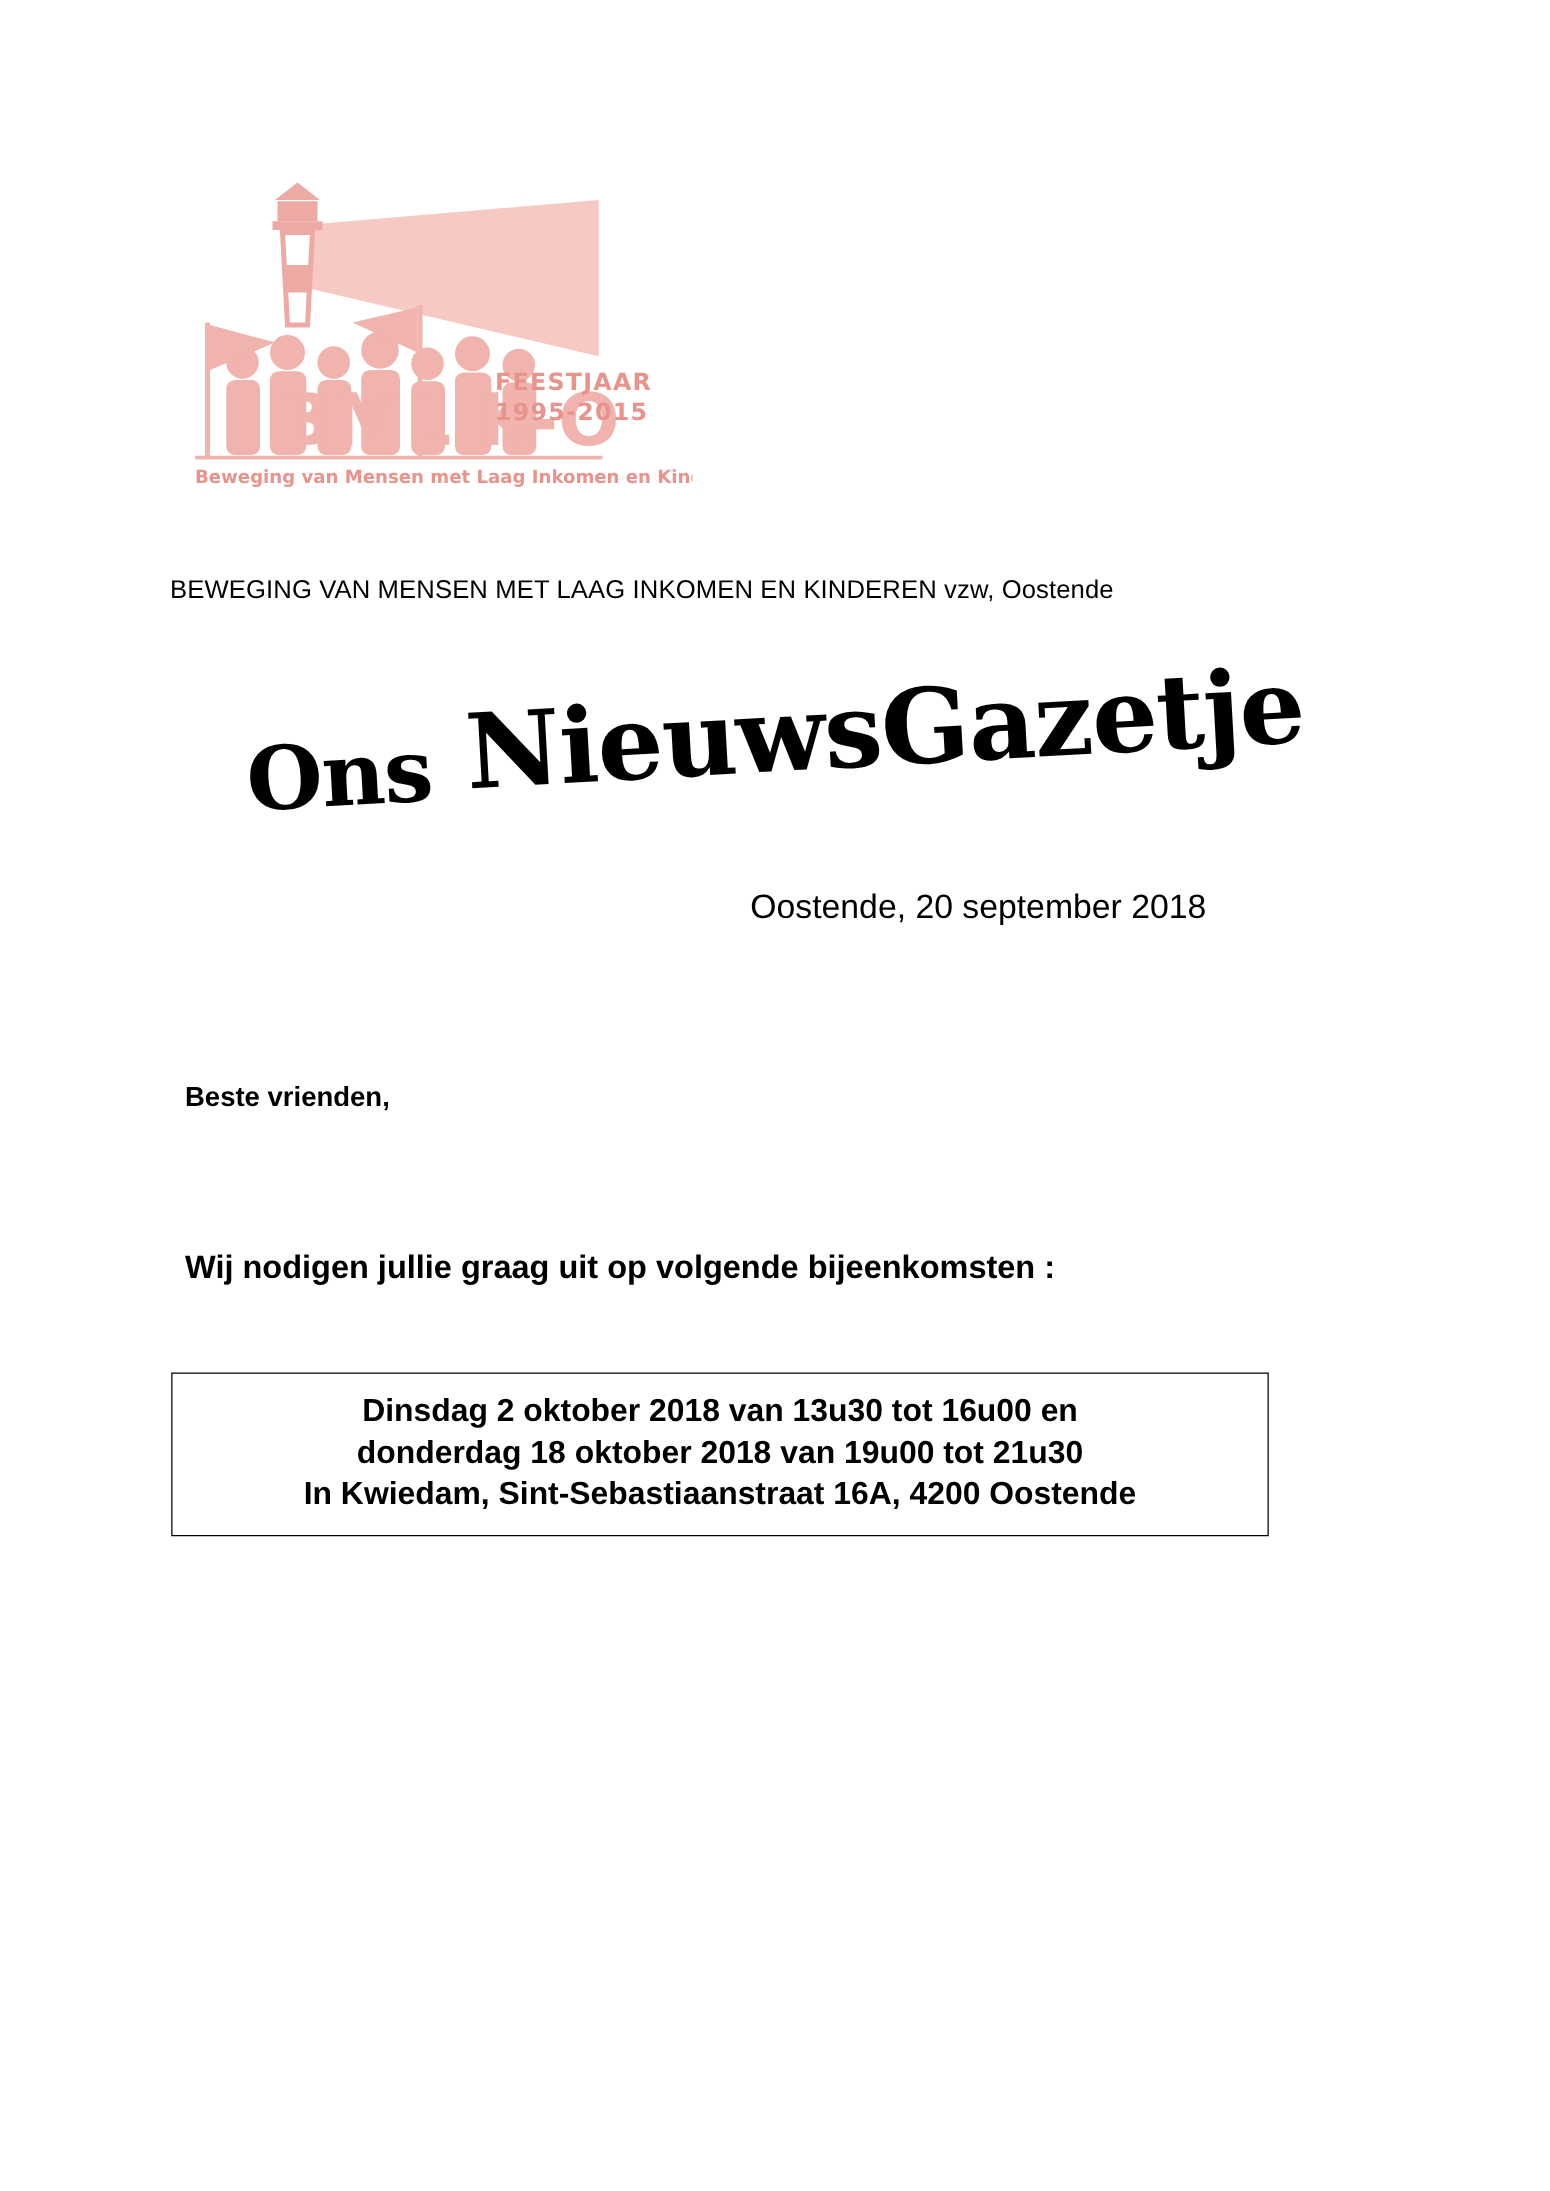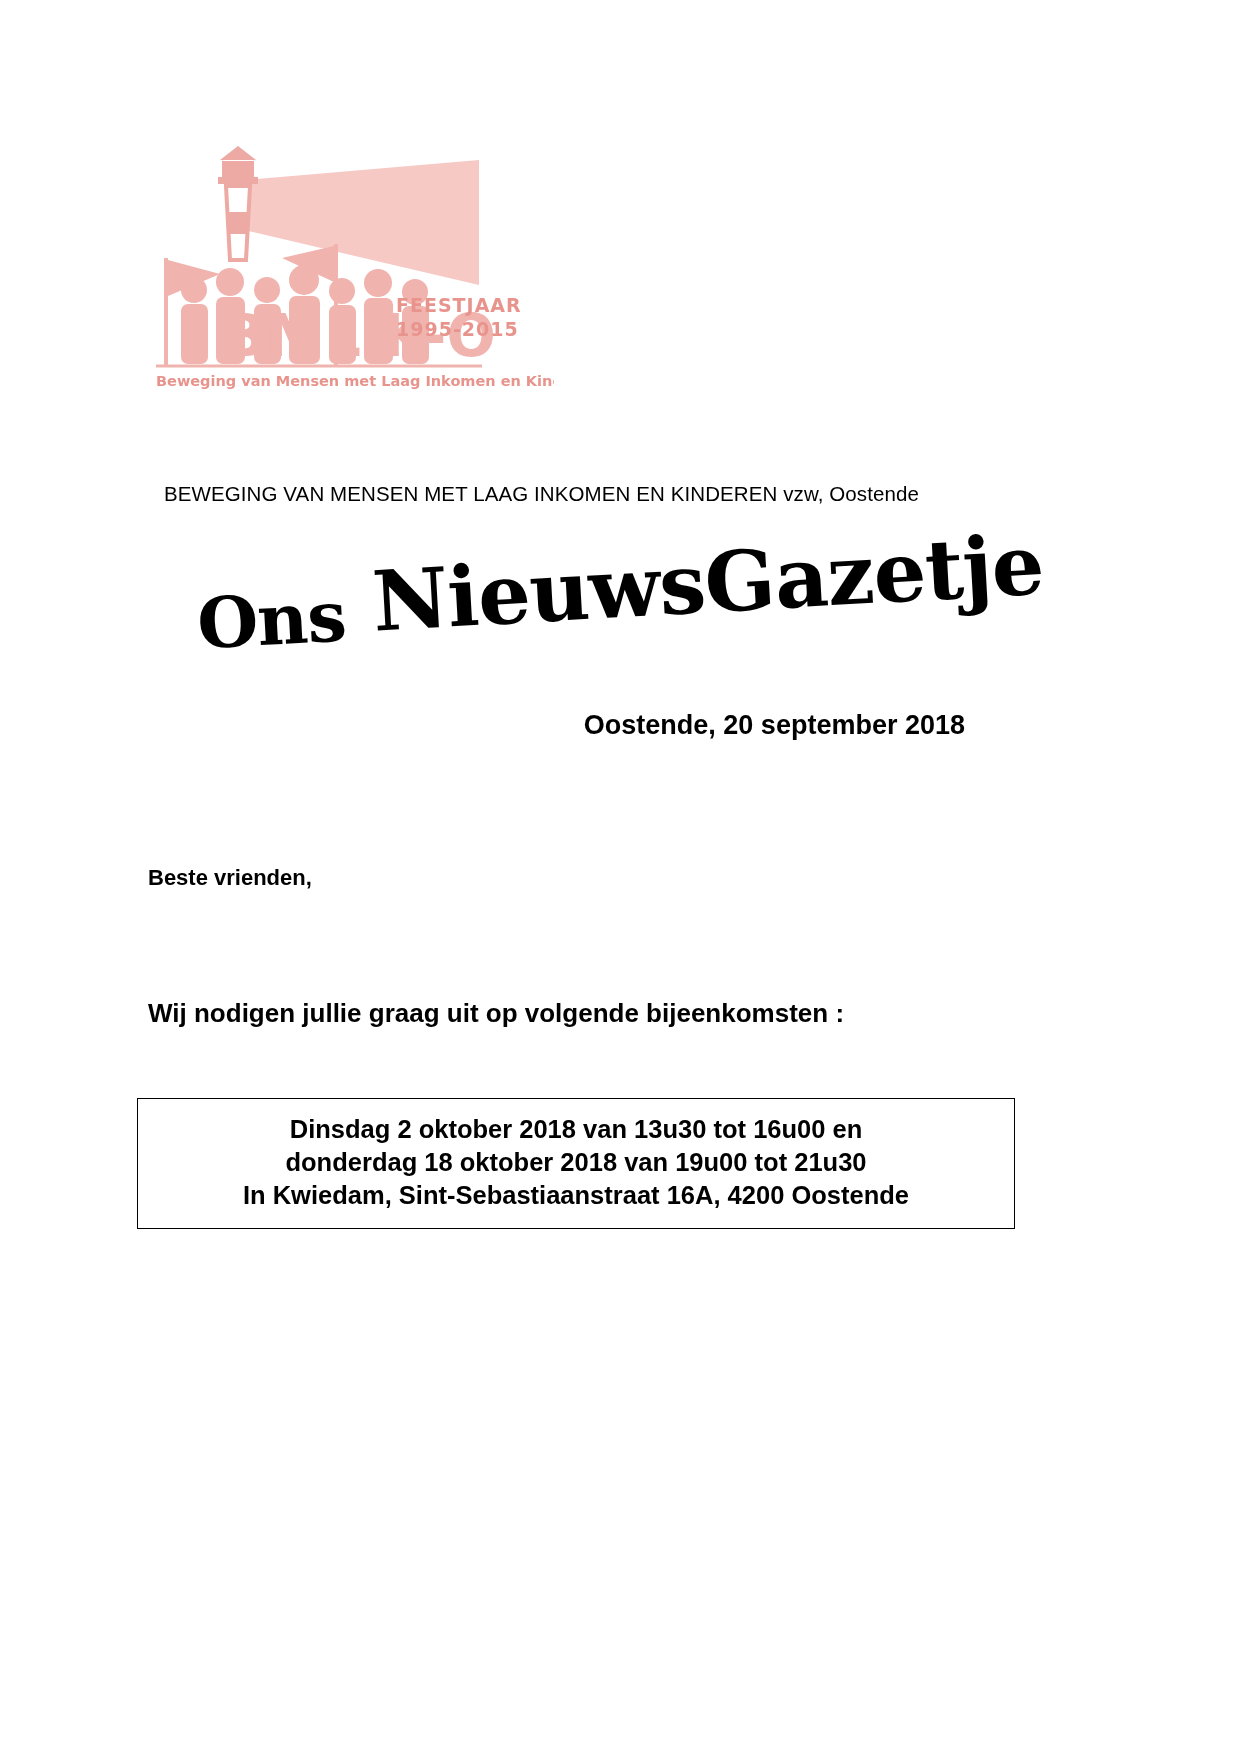--- a/index.html
+++ b/index.html
@@ -32,27 +32,26 @@
   }
   .logo-svg {
     display: block;
     width: 420px;
     height: 290px;
   }
 
   
   .org-line {
     position: absolute;
-    left: 164px;
+    left: 136px;
     top: 460px;
     font-size: 20.5px;
     letter-spacing: 0.1px;
     white-space: nowrap;
     color: #000;
-    margin-top: 22px;
   }
 
   
   .masthead {
     position: absolute;
     left: 0;
     right: 0;
     top: 545px;
     height: 130px;
     text-align: center;
@@ -73,21 +72,21 @@
     display: inline-block;
     transform: translateY(8px);
   }
 
   
   .dateline {
     position: absolute;
     right: 275px;
     top: 710px;
     font-size: 27px;
-    font-weight: bold;
+    font-weight: normal;
     white-space: nowrap;
   }
 
   
   .salutation {
     position: absolute;
     left: 148px;
     top: 865px;
     font-size: 22px;
     font-weight: bold;

